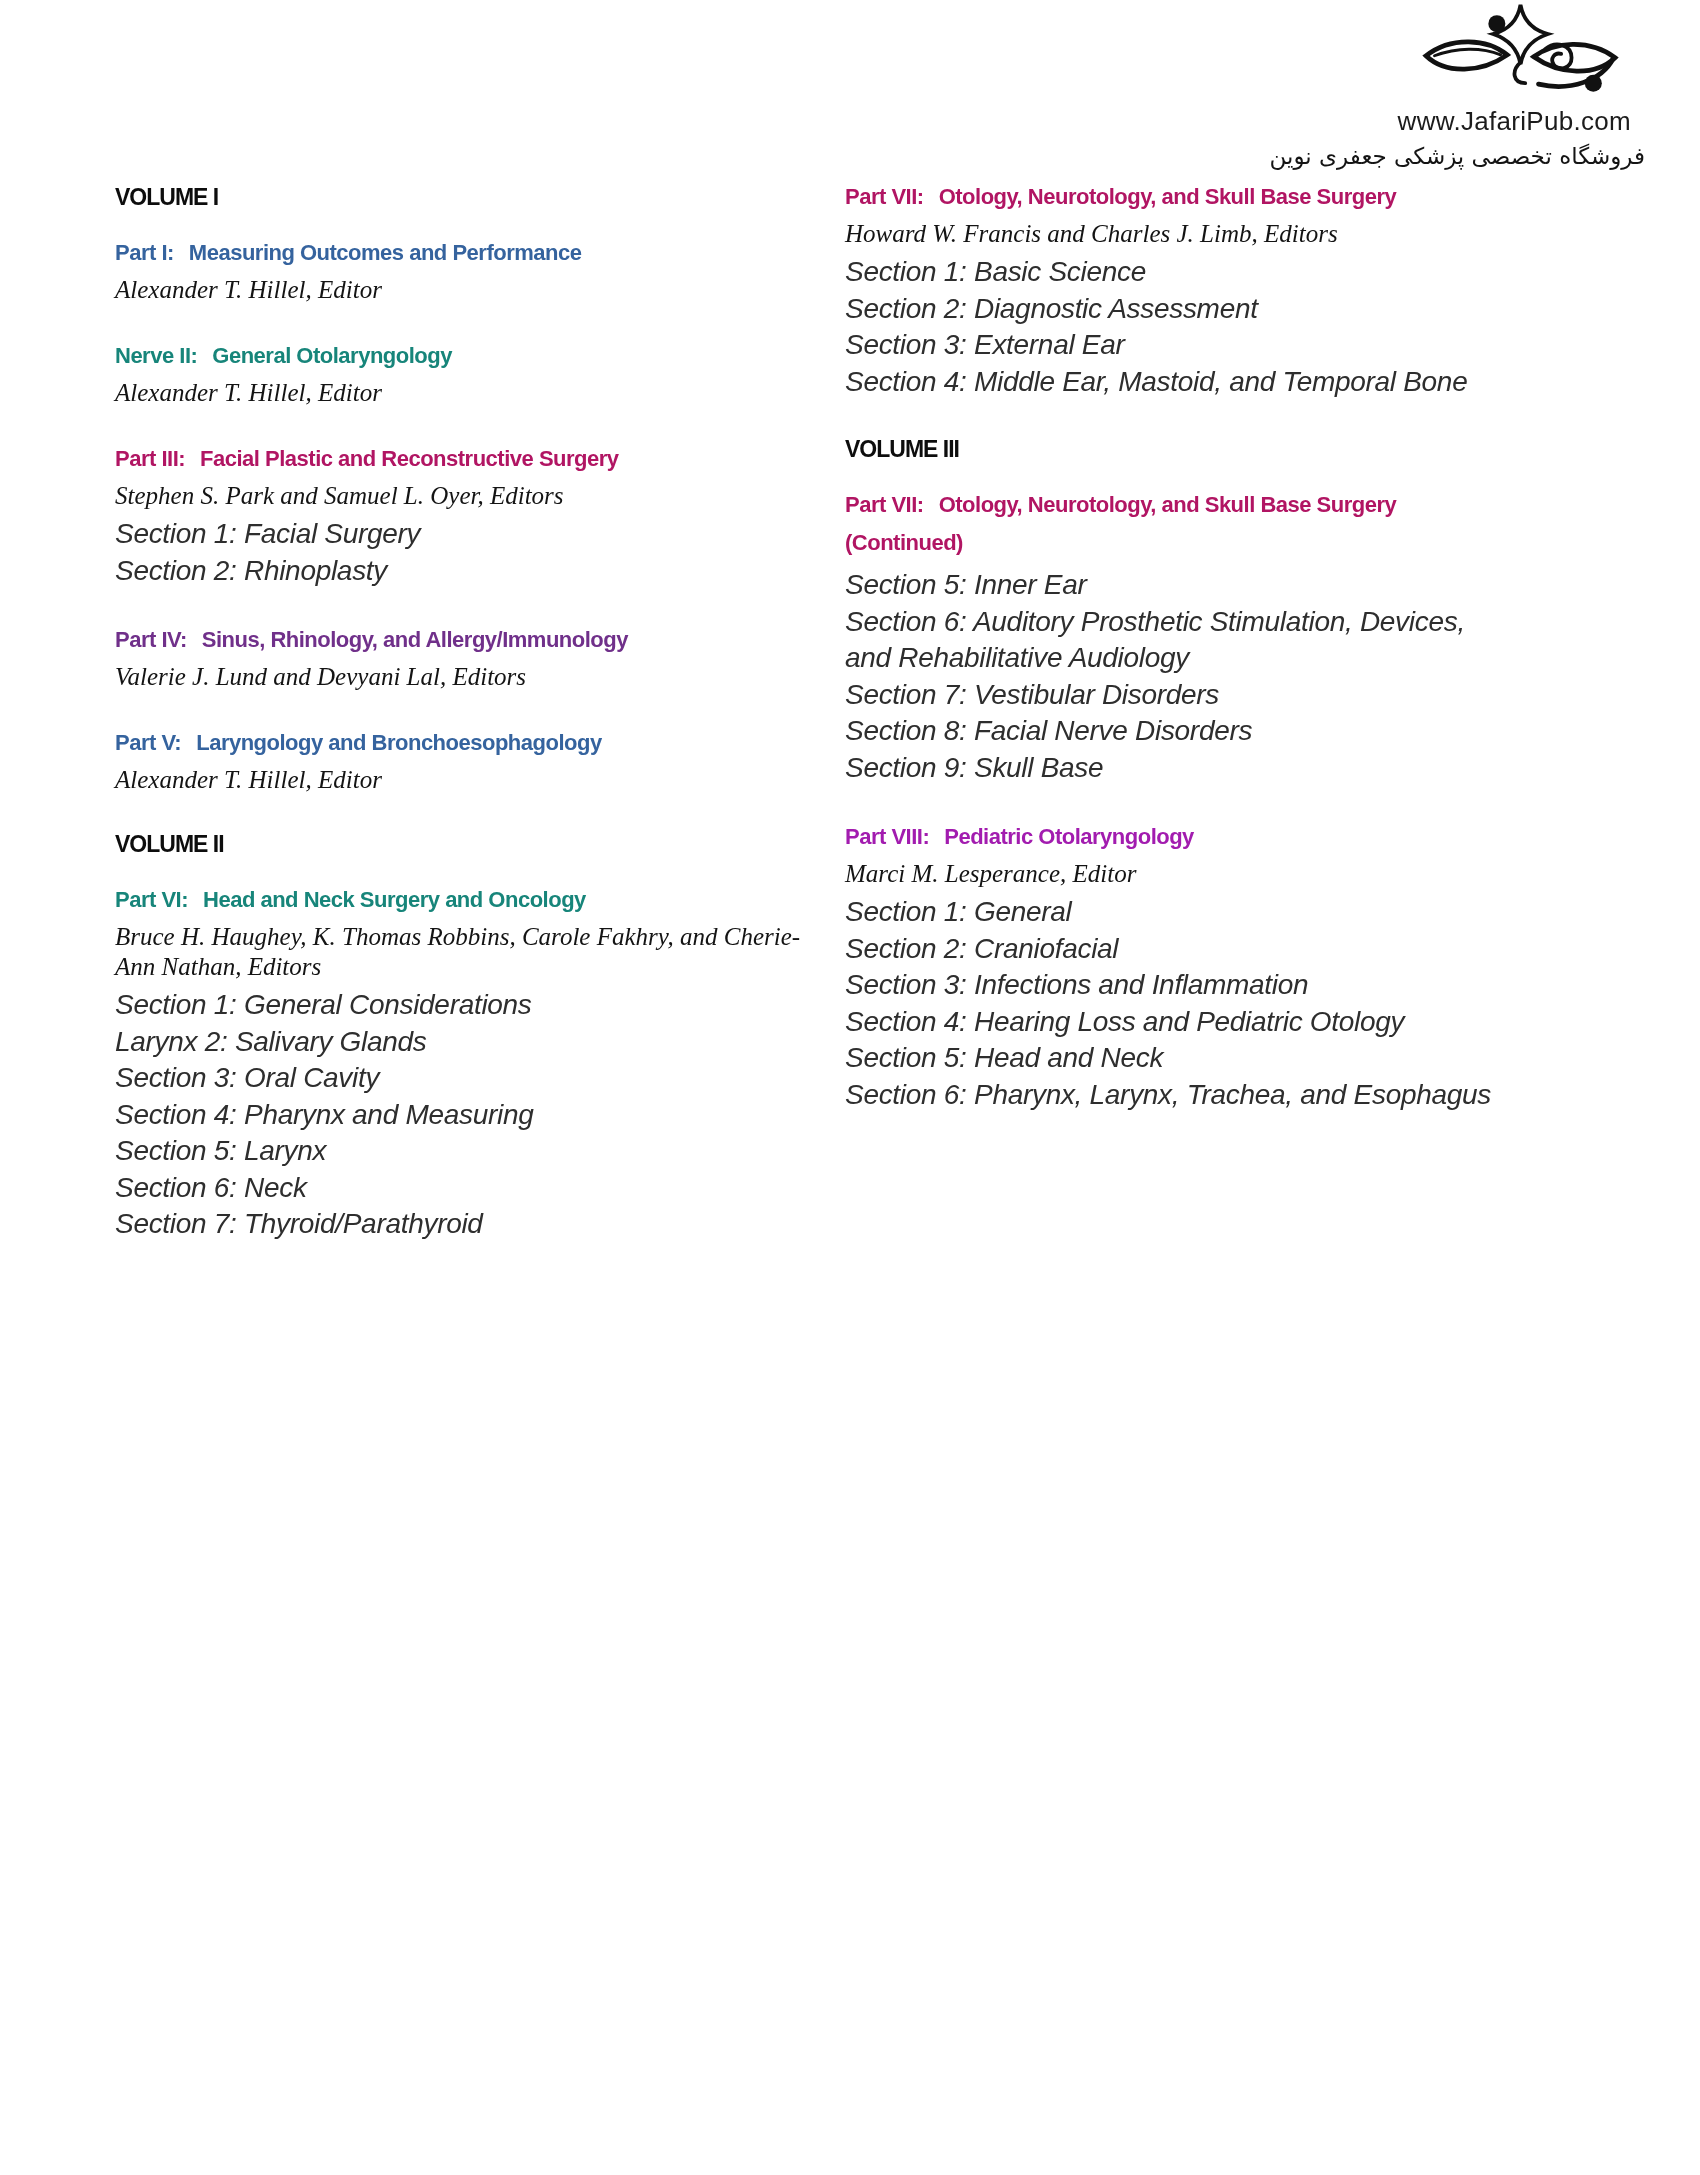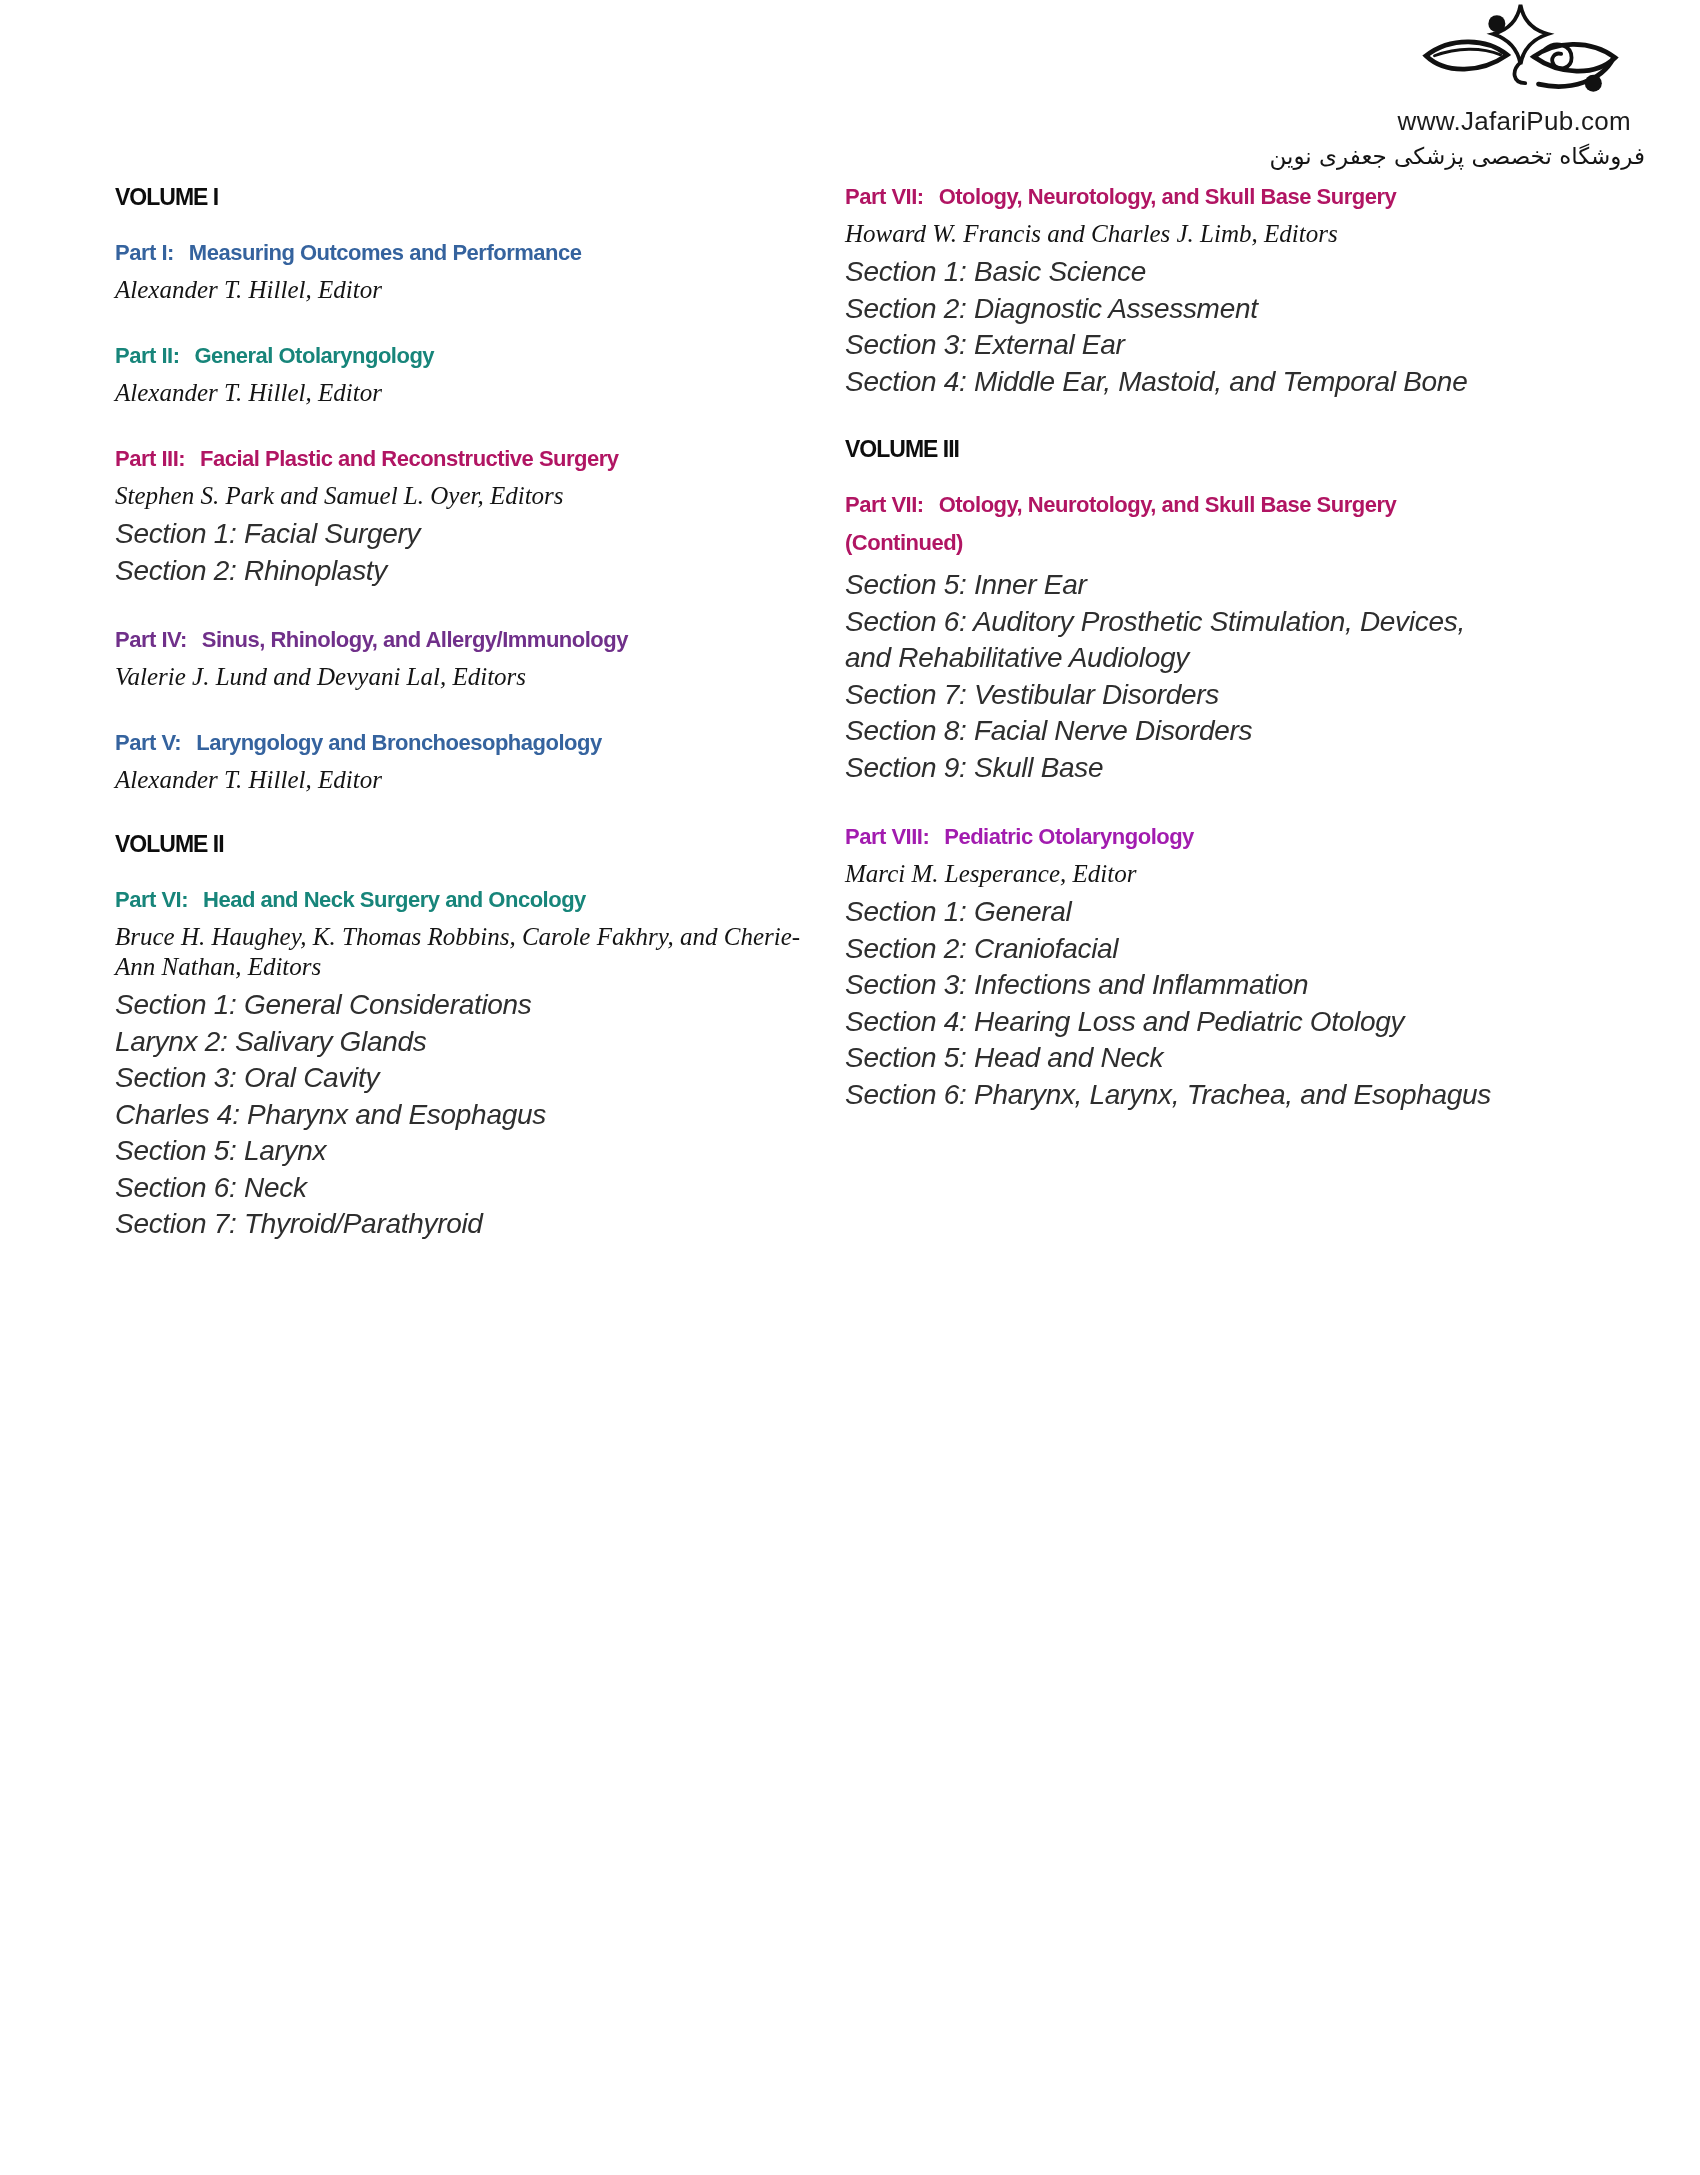--- a/index.html
+++ b/index.html
@@ -89,21 +89,21 @@
   </header>
 
   <main>
     <section class="col col-left" id="col-0">
         <h2 class="volume">VOLUME I</h2>
         <div class="part">
           <h3 class="part-title" style="color: rgb(53, 99, 158);"><span class="plabel">Part I:</span><span class="ptitle">Measuring Outcomes and Performance</span></h3>
           <p class="editors">Alexander T. Hillel, Editor</p>
         </div>
         <div class="part">
-          <h3 class="part-title" style="color: rgb(23, 133, 122);"><span class="plabel">Part II:</span><span class="ptitle">General Otolaryngology</span></h3>
+          <h3 class="part-title" style="color: rgb(23, 133, 122);"><span class="plabel">Nerve II:</span><span class="ptitle">General Otolaryngology</span></h3>
           <p class="editors">Alexander T. Hillel, Editor</p>
         </div>
         <div class="part">
           <h3 class="part-title" style="color: rgb(177, 21, 99);"><span class="plabel">Part III:</span><span class="ptitle">Facial Plastic and Reconstructive Surgery</span></h3>
           <p class="editors">Stephen S. Park and Samuel L. Oyer, Editors</p>
           <div class="sections">
             <p class="section-line">Section 1: Facial Surgery</p>
             <p class="section-line">Section 2: Rhinoplasty</p>
           </div>
         </div>
@@ -116,21 +116,21 @@
           <p class="editors">Alexander T. Hillel, Editor</p>
         </div>
         <h2 class="volume">VOLUME II</h2>
         <div class="part">
           <h3 class="part-title" style="color: rgb(23, 133, 122);"><span class="plabel">Part VI:</span><span class="ptitle">Head and Neck Surgery and Oncology</span></h3>
           <p class="editors">Bruce H. Haughey, K. Thomas Robbins, Carole Fakhry, and Cherie-Ann Nathan, Editors</p>
           <div class="sections">
             <p class="section-line">Section 1: General Considerations</p>
             <p class="section-line">Larynx 2: Salivary Glands</p>
             <p class="section-line">Section 3: Oral Cavity</p>
-            <p class="section-line">Charles 4: Pharynx and Esophagus</p>
+            <p class="section-line">Section 4: Pharynx and Measuring</p>
             <p class="section-line">Section 5: Larynx</p>
             <p class="section-line">Section 6: Neck</p>
             <p class="section-line">Section 7: Thyroid/Parathyroid</p>
           </div>
         </div>
       </section>
     <section class="col col-right" id="col-1">
         <div class="part">
           <h3 class="part-title" style="color: rgb(177, 21, 99);"><span class="plabel">Part VII:</span><span class="ptitle">Otology, Neurotology, and Skull Base Surgery</span></h3>
           <p class="editors">Howard W. Francis and Charles J. Limb, Editors</p>

